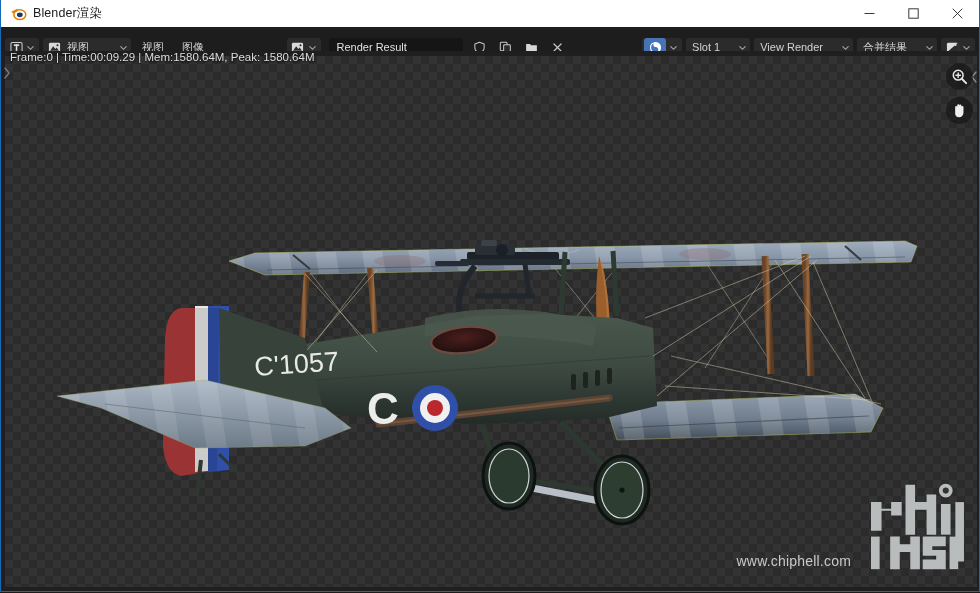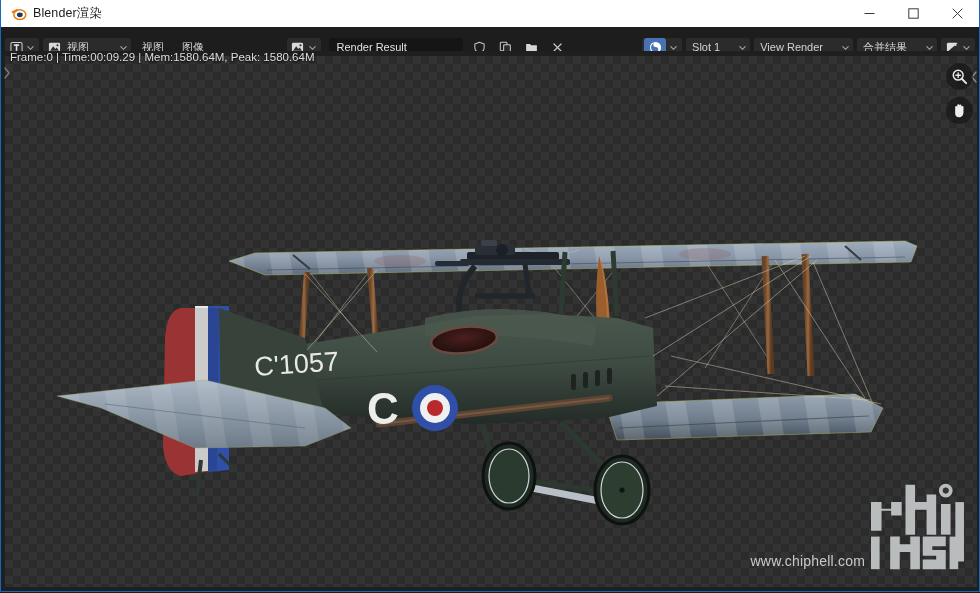--- a/index.html
+++ b/index.html
@@ -94,21 +94,21 @@
     display:flex;align-items:center;justify-content:center;cursor:default;
   }
   .tool-chev{position:absolute;right:-1px;top:8px;}
 
   
   .plane{position:absolute;left:0;top:0;width:972px;height:531px;left:4px;top:5px;}
   .plane svg{display:block;}
 
   
   .watermark{
-    position:absolute;right:14px;bottom:18px;display:flex;align-items:flex-end;gap:4px;z-index:5;
+    position:absolute;right:14px;bottom:18px;display:flex;align-items:flex-end;gap:18px;z-index:5;
   }
   .wm-url{font-size:14px;color:#c9c9c9;letter-spacing:.2px;padding-bottom:4px;}
   .wm-logo{width:96px;height:92px;}
 </style>
 </head>
 <body>
 
 <div class="window">
 
   <div class="titlebar">

